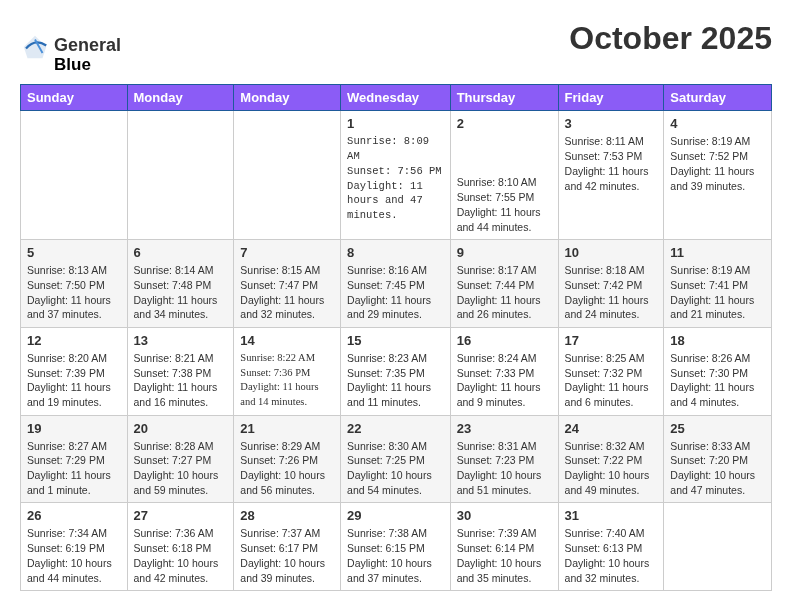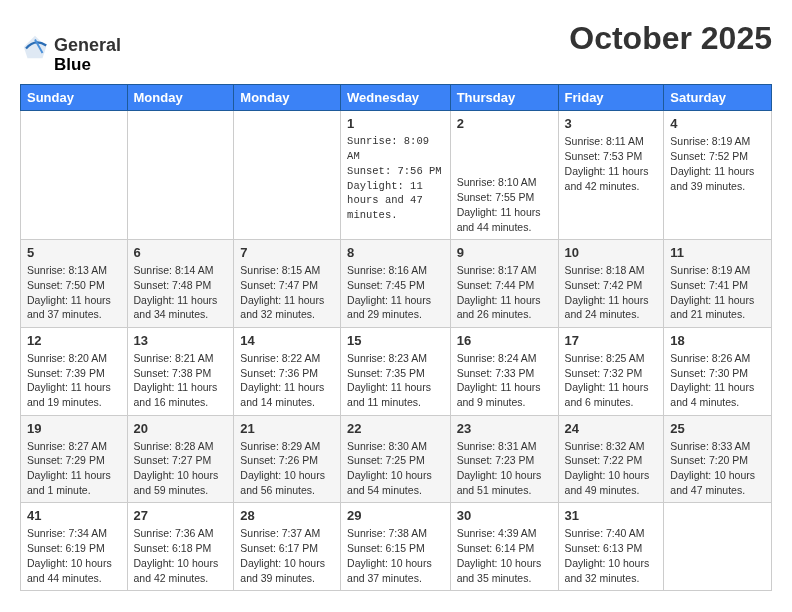--- a/index.html
+++ b/index.html
@@ -52,21 +52,21 @@
     .location {
       font-size: 15px;
       color: #555;
     }
     .calendar {
       width: 100%;
       border-collapse: collapse;
       border: 1px solid #ccc;
     }
     .calendar th {
-      background-color: #3b82f6;
+      background-color: #8b5cf6;
       color: #fff;
       text-align: left;
       padding: 5px 6px;
       font-size: 13px;
       border: 1px solid #1e5a9a;
     }
     .calendar td {
       vertical-align: top;
       padding: 5px 6px;
       border: 1px solid #ccc;
@@ -211,21 +211,21 @@
 Daylight: 11 hours and 19 minutes.</div>
         </td>
         <td>
           <span class="day-number">13</span>
           <div class="day-info" style="white-space: pre-line;">Sunrise: 8:21 AM
 Sunset: 7:38 PM
 Daylight: 11 hours and 16 minutes.</div>
         </td>
         <td>
           <span class="day-number">14</span>
-          <div class="day-info" style="white-space: pre-line;">Sunrise: 8:22 AM
+          <div class="day-info" style="white-space: pre-line; font-family: Liberation Serif, serif;">Sunrise: 8:22 AM
 Sunset: 7:36 PM
 Daylight: 11 hours and 14 minutes.</div>
         </td>
         <td>
           <span class="day-number">15</span>
           <div class="day-info" style="white-space: pre-line;">Sunrise: 8:23 AM
 Sunset: 7:35 PM
 Daylight: 11 hours and 11 minutes.</div>
         </td>
         <td>
@@ -286,21 +286,21 @@
         </td>
         <td>
           <span class="day-number">25</span>
           <div class="day-info" style="white-space: pre-line;">Sunrise: 8:33 AM
 Sunset: 7:20 PM
 Daylight: 10 hours and 47 minutes.</div>
         </td>
       </tr>
       <tr>
         <td>
-          <span class="day-number">41</span>
+          <span class="day-number">26</span>
           <div class="day-info" style="white-space: pre-line;">Sunrise: 7:34 AM
 Sunset: 6:19 PM
 Daylight: 10 hours and 44 minutes.</div>
         </td>
         <td>
           <span class="day-number">27</span>
           <div class="day-info" style="white-space: pre-line;">Sunrise: 7:36 AM
 Sunset: 6:18 PM
 Daylight: 10 hours and 42 minutes.</div>
         </td>
@@ -311,21 +311,21 @@
 Daylight: 10 hours and 39 minutes.</div>
         </td>
         <td>
           <span class="day-number">29</span>
           <div class="day-info" style="white-space: pre-line;">Sunrise: 7:38 AM
 Sunset: 6:15 PM
 Daylight: 10 hours and 37 minutes.</div>
         </td>
         <td>
           <span class="day-number">30</span>
-          <div class="day-info" style="white-space: pre-line;">Sunrise: 4:39 AM
+          <div class="day-info" style="white-space: pre-line;">Sunrise: 7:39 AM
 Sunset: 6:14 PM
 Daylight: 10 hours and 35 minutes.</div>
         </td>
         <td>
           <span class="day-number">31</span>
           <div class="day-info" style="white-space: pre-line;">Sunrise: 7:40 AM
 Sunset: 6:13 PM
 Daylight: 10 hours and 32 minutes.</div>
         </td>
         <td class="empty-cell"></td>

